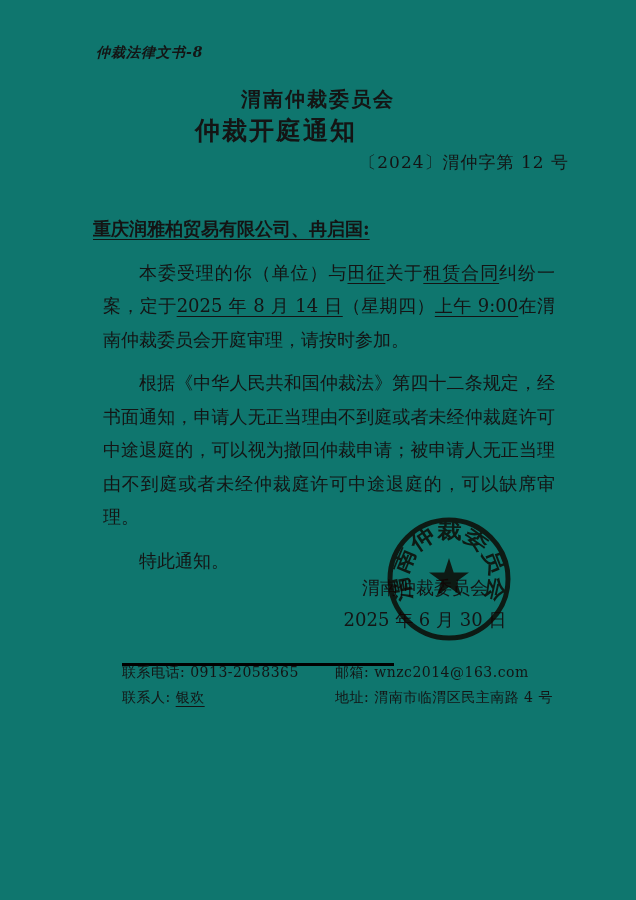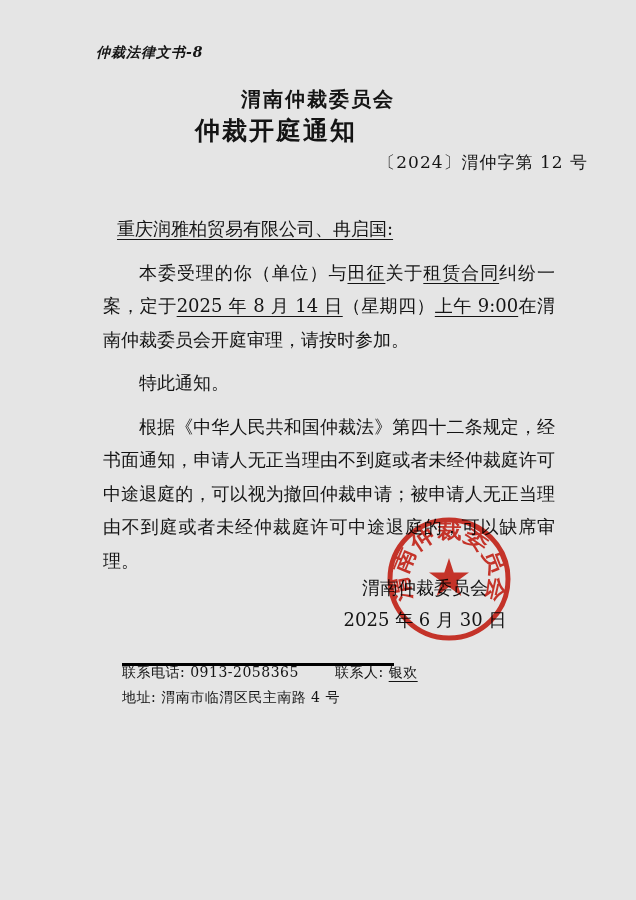--- a/index.html
+++ b/index.html
@@ -1,43 +1,43 @@
 <!DOCTYPE html>
 <html><head>
 <meta charset="utf-8">
 <style>
   html,body { margin:0; padding:0; background:#ffffff; }
   .page {
-    position:relative; width:636px; height:900px; background:#e5e5e5;
+    position:relative; width:636px; height:900px; background:#0f766e;
     font-family:"DejaVu Serif","Liberation Serif",serif; color:#141414;
     overflow:hidden;
   }
   .doc-label {
     position:absolute; left:96px; top:44px;
     font-size:14px; font-style:italic; font-weight:600; letter-spacing:1px;
   }
   .org-title {
     position:absolute; left:0; top:86px; width:636px; text-align:center;
     font-size:20px; font-weight:bold; letter-spacing:2px;
   }
   .doc-title {
     position:absolute; left:0; top:114px; width:552px; text-align:center;
     font-size:25px; font-weight:bold; letter-spacing:2px;
   }
   .doc-number {
-    position:absolute; top:151px; right:48px;
+    position:absolute; top:151px; right:67px;
     font-size:17px; letter-spacing:1px;
   }
   .body-block {
     position:absolute; left:93px; top:212px; width:472px;
     font-size:18px; line-height:33.5px; text-align:justify;
     text-justify:inter-character;
   }
   .body-block p { margin:10px; text-indent:2em; }
-  .addressee { font-weight:400;margin-left:24px; }
+  .addressee { font-weight:700; }
   .u { text-decoration:underline; text-underline-offset:4px; text-decoration-thickness:1px; }
   .signature {
     position:absolute; left:340px; top:572px; width:170px;
     text-align:center; font-size:18px; line-height:32px;
   }
   .seal {
     position:absolute; left:383px; top:513px; width:132px; height:132px;
     mix-blend-mode:multiply; opacity:0.92; pointer-events:none;
   }
   .divider {
@@ -60,22 +60,22 @@
 
   <div class="org-title">渭南仲裁委员会</div>
 
   <div class="doc-title">仲裁开庭通知</div>
 
   <div class="doc-number">〔2024〕渭仲字第 12 号</div>
 
   <div class="body-block">
     <div class="addressee u">重庆润雅柏贸易有限公司、冉启国:</div>
     <p><span>本委受理的你（单位）与</span><span class="u">田征</span><span>关于</span><span class="u">租赁合同</span><span>纠纷一案，定于</span><span class="u">2025 年 8 月 14 日</span><span>（星期四）</span><span class="u">上午 9:00</span><span>在渭南仲裁委员会开庭审理，请按时参加。</span></p>
+    <p>根据《中华人民共和国仲裁法》第四十二条规定，经书面通知，申请人无正当理由不到庭或者未经仲裁庭许可中途退庭的，可以视为撤回仲裁申请；被申请人无正当理由不到庭或者未经仲裁庭许可中途退庭的，可以缺席审理。</p>
     <p>特此通知。</p>
-    <p>根据《中华人民共和国仲裁法》第四十二条规定，经书面通知，申请人无正当理由不到庭或者未经仲裁庭许可中途退庭的，可以视为撤回仲裁申请；被申请人无正当理由不到庭或者未经仲裁庭许可中途退庭的，可以缺席审理。</p>
   </div>
 
   <div class="signature">
     <div>渭南仲裁委员会</div>
     <div>2025 年 6 月 30 日</div>
   </div>
 
   <svg class="seal" viewBox="0 0 132 132" xmlns="http://www.w3.org/2000/svg">
     <circle cx="66" cy="66" r="59" fill="none" stroke="#d8271b" stroke-width="5"></circle>
     <polygon points="66,45 70.7,59.5 86,59.5 73.6,68.5 78.3,83 66,74 53.7,83 58.4,68.5 46,59.5 61.3,59.5" fill="#d8271b"></polygon>
@@ -84,18 +84,19 @@
     </defs>
     <text font-size="21" fill="#d8271b" font-family="DejaVu Serif, Liberation Serif, serif" font-weight="bold">
       <textPath href="#sealArc" startOffset="1" textLength="170" lengthAdjust="spacingAndGlyphs">渭南仲裁委员会</textPath>
     </text>
   </svg>
 
   <div class="divider"></div>
 
   <div class="footer">
     <div class="cell"><span>联系电话:</span> <span>0913-2058365</span></div>
+    <div class="cell"><span>邮箱:</span> <span>wnzc2014@163.com</span></div>
     <div class="cell"><span>联系人:</span> <span class="u">银欢</span></div>
     <div class="cell"><span>地址:</span> <span>渭南市临渭区民主南路 4 号</span></div>
     <div class="cell"></div>
   </div>
 
 </div>
 
 </body></html>

